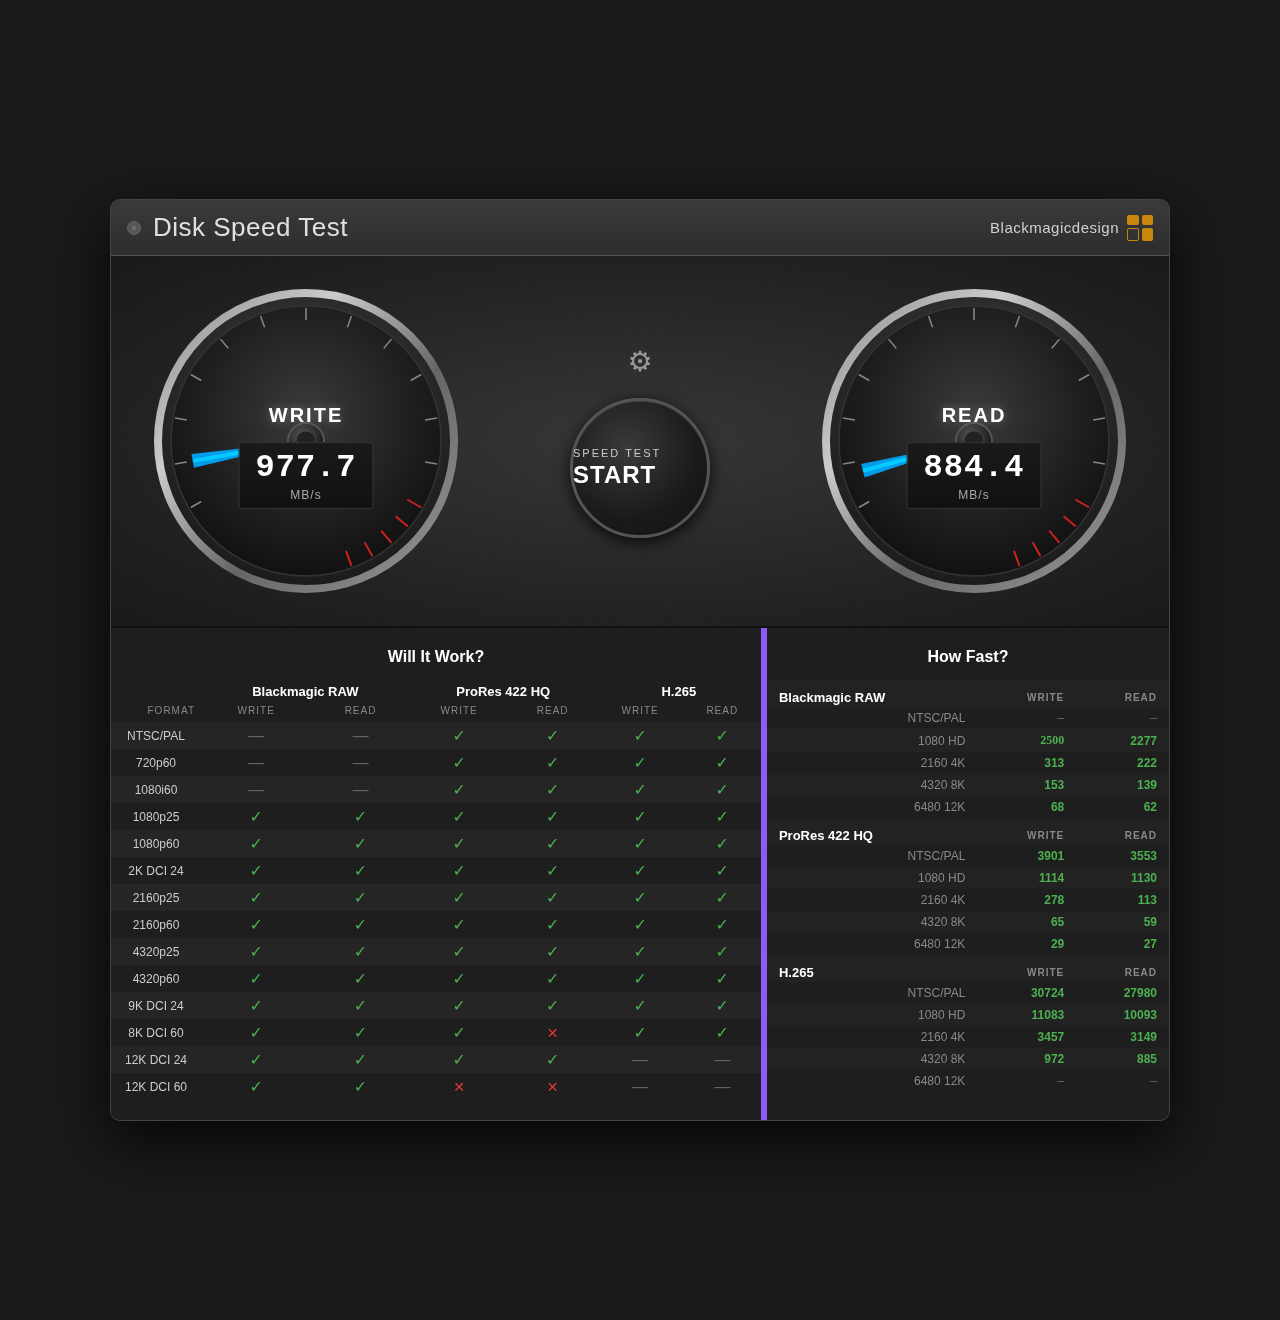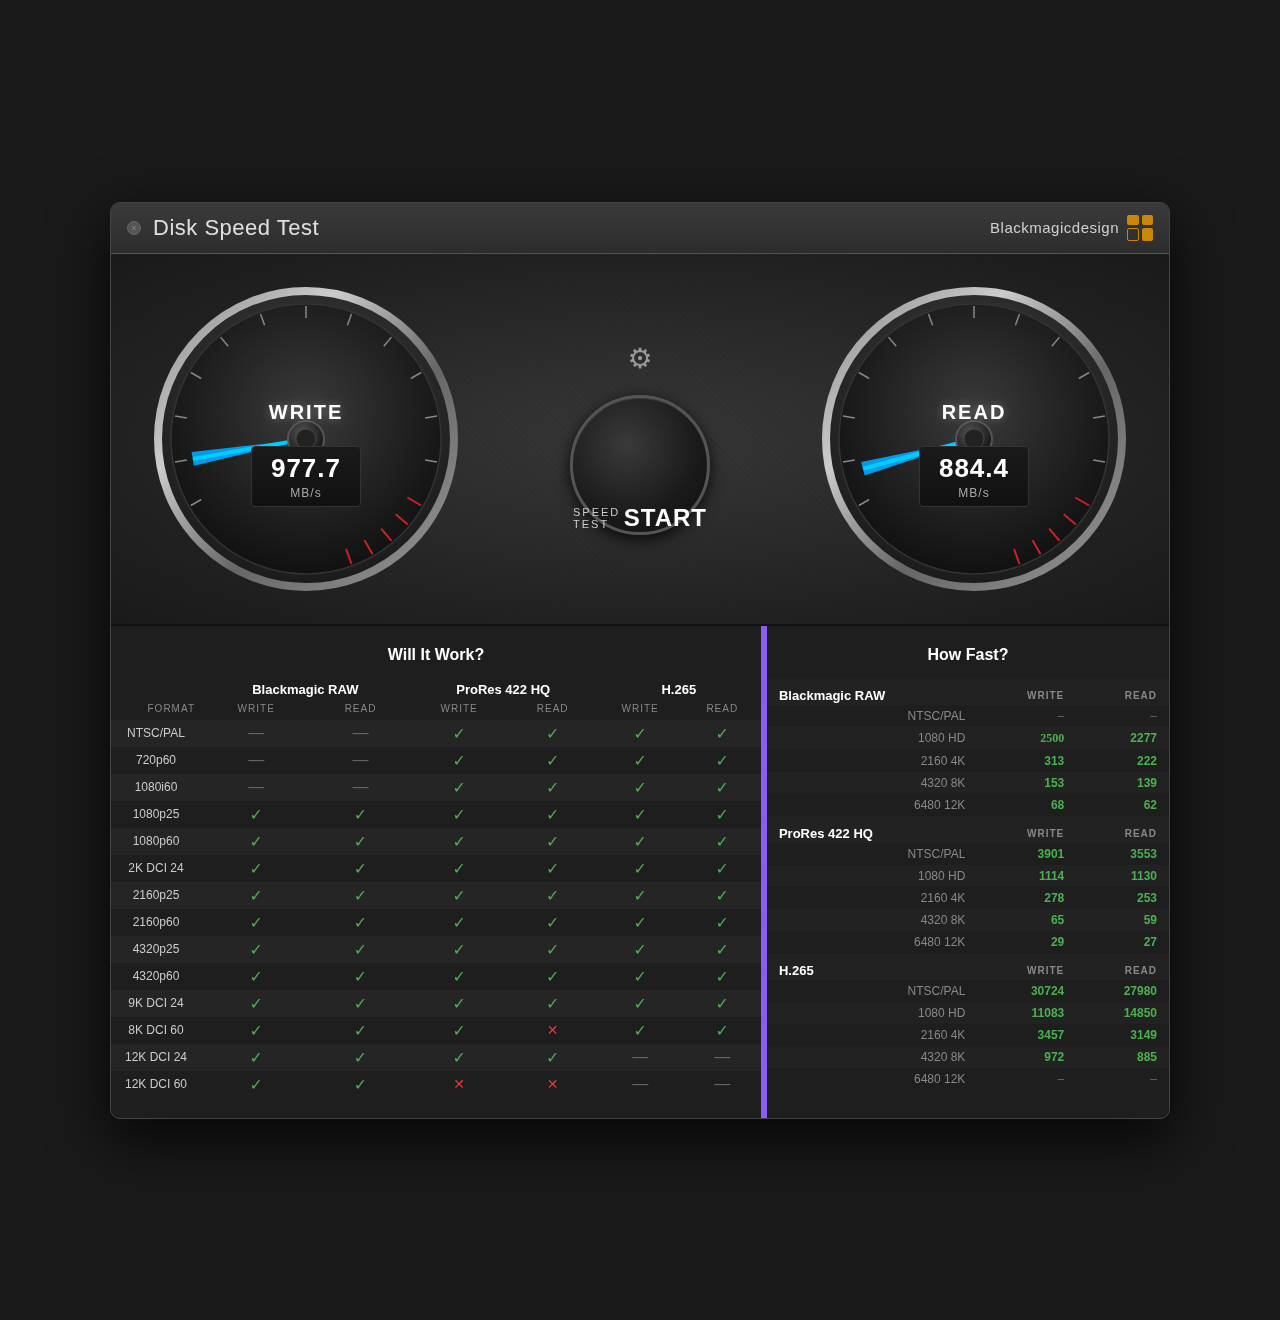--- a/index.html
+++ b/index.html
@@ -40,21 +40,21 @@
       border: 1px solid #666;
       display: flex;
       align-items: center;
       justify-content: center;
       cursor: pointer;
       font-size: 9px;
       color: #888;
     }
     .app-title {
       color: #e0e0e0;
-      font-size: 22px;
+      font-size: 26px;
       font-weight: 300;
       letter-spacing: 0.5px;
     }
     .bmd-logo {
       display: flex;
       align-items: center;
       gap: 8px;
     }
     .bmd-text {
       color: #d0d0d0;
@@ -129,23 +129,24 @@
       transform: translateX(-50%);
       background: linear-gradient(180deg, #1a1a1a 0%, #111 100%);
       border: 1px solid #333;
       border-radius: 4px;
       padding: 6px 16px;
       text-align: center;
       min-width: 110px;
     }
     .gauge-value {
       color: white;
-      font-size: 26px;
+      font-size: 32px;
       font-weight: 700;
       letter-spacing: 1px;
+      font-family: Liberation Mono, monospace;
     }
     .gauge-unit {
       color: #aaa;
       font-size: 12px;
       font-weight: 400;
       letter-spacing: 1px;
       margin-top: 2px;
     }
 
     
@@ -162,22 +163,22 @@
       font-size: 28px;
       cursor: pointer;
     }
     .start-button {
       width: 140px;
       height: 140px;
       border-radius: 50%;
       background: radial-gradient(circle at 40% 35%, #3a3a3a 0%, #1a1a1a 60%, #111 100%);
       border: 3px solid #555;
       display: flex;
-      flex-direction: row;
-      align-items: flex-end;
+      flex-direction: column;
+      align-items: flex-start;
       justify-content: center;
       cursor: pointer;
       box-shadow: 0 4px 15px rgba(0,0,0,0.8), inset 0 1px 0 rgba(255,255,255,0.1);
       transition: all 0.1s;
     }
     .start-label-top {
       color: #ccc;
       font-size: 11px;
       font-weight: 500;
       letter-spacing: 2px;
@@ -665,21 +666,21 @@
               <td class="fast-val-read" style="text-align: right;">3553</td>
             </tr>
             <tr>
               <td class="fast-row-label">1080 HD</td>
               <td class="fast-val-write" style="text-align: right;">1114</td>
               <td class="fast-val-read" style="text-align: right;">1130</td>
             </tr>
             <tr>
               <td class="fast-row-label">2160 4K</td>
               <td class="fast-val-write" style="text-align: right;">278</td>
-              <td class="fast-val-read" style="text-align: right;">253</td>
+              <td class="fast-val-read" style="text-align: right;">113</td>
             </tr>
             <tr>
               <td class="fast-row-label">4320 8K</td>
               <td class="fast-val-write" style="text-align: right;">65</td>
               <td class="fast-val-read" style="text-align: right;">59</td>
             </tr>
             <tr>
               <td class="fast-row-label">6480 12K</td>
               <td class="fast-val-write" style="text-align: right;">29</td>
               <td class="fast-val-read" style="text-align: right;">27</td>
@@ -690,21 +691,21 @@
     <td style="color:#888;font-size:10px;letter-spacing:1px;text-transform:uppercase;text-align:right;padding:10px 12px 2px;">READ</td>
   </tr>
             <tr>
               <td class="fast-row-label">NTSC/PAL</td>
               <td class="fast-val-write" style="text-align: right;">30724</td>
               <td class="fast-val-read" style="text-align: right;">27980</td>
             </tr>
             <tr>
               <td class="fast-row-label">1080 HD</td>
               <td class="fast-val-write" style="text-align: right;">11083</td>
-              <td class="fast-val-read" style="text-align: right;">14850</td>
+              <td class="fast-val-read" style="text-align: right;">10093</td>
             </tr>
             <tr>
               <td class="fast-row-label">2160 4K</td>
               <td class="fast-val-write" style="">3457</td>
               <td class="fast-val-read" style="text-align: right;">3149</td>
             </tr>
             <tr>
               <td class="fast-row-label">4320 8K</td>
               <td class="fast-val-write" style="text-align: right;">972</td>
               <td class="fast-val-read" style="text-align: right;">885</td>

